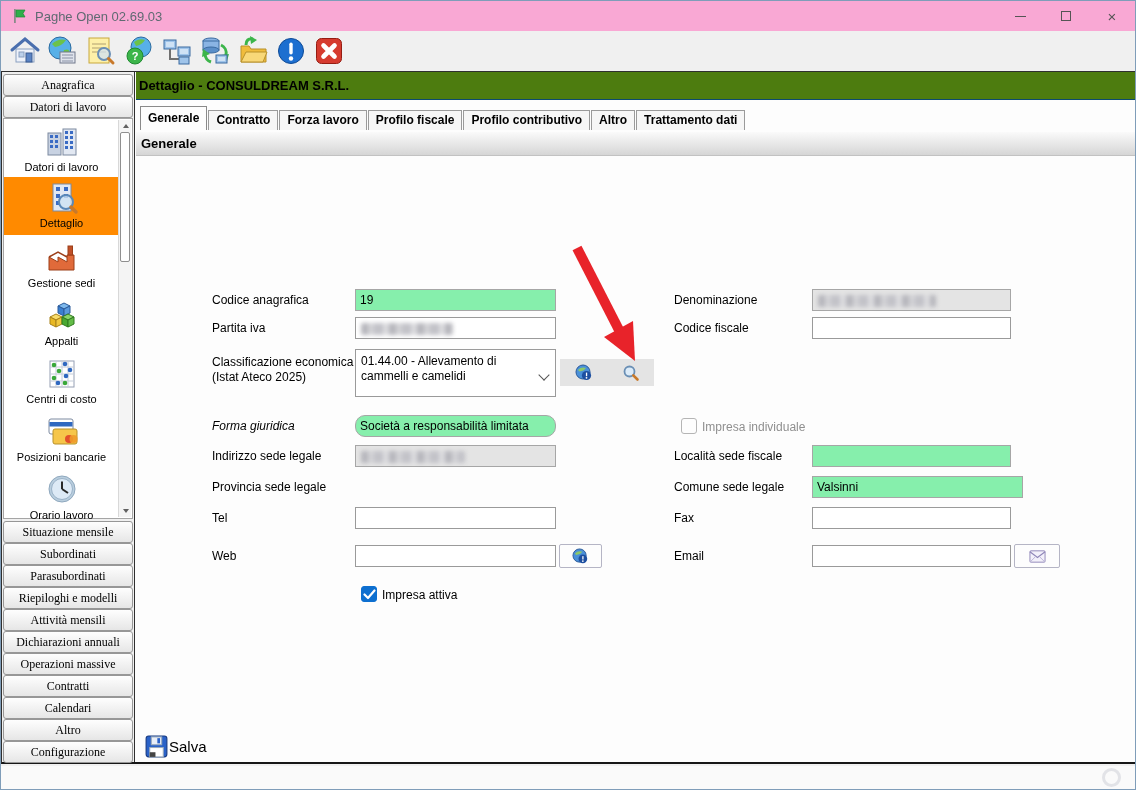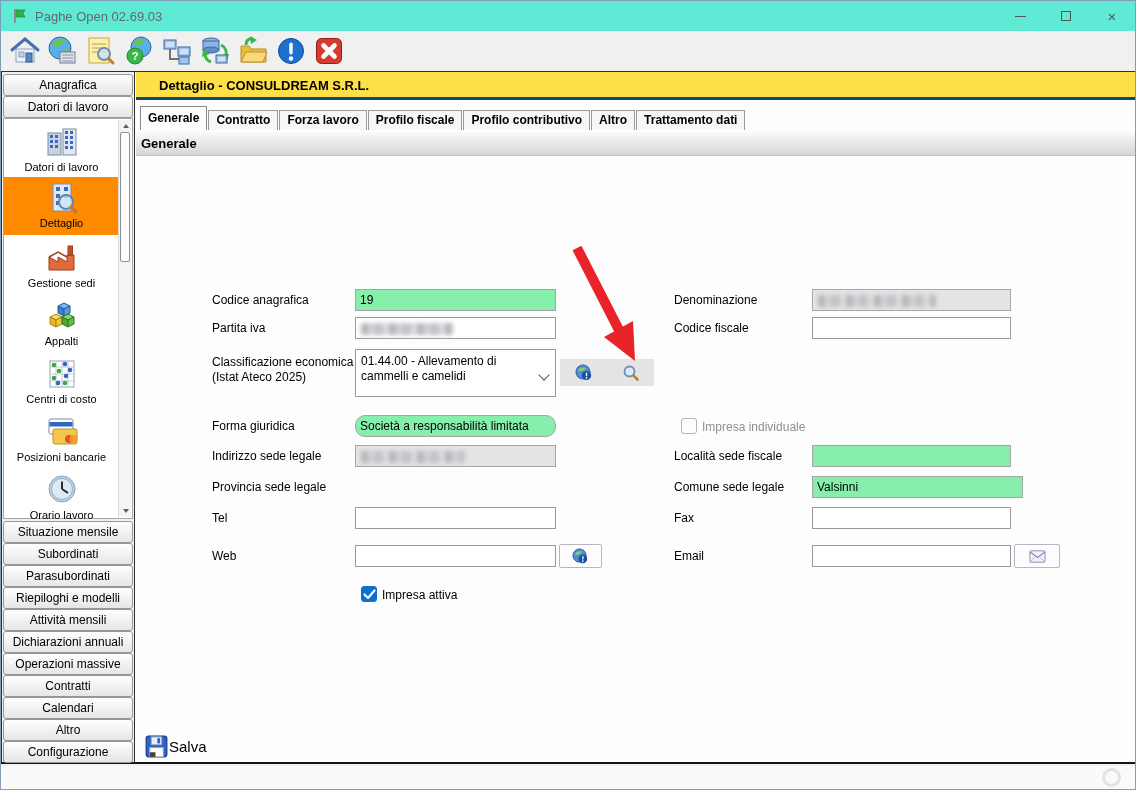--- a/index.html
+++ b/index.html
@@ -1,55 +1,55 @@
 <!DOCTYPE html>
 <html><head>
 <meta charset="utf-8">
 <style>
   * { margin:0; padding:0; box-sizing:border-box; }
   html,body { width:1136px; height:790px; overflow:hidden; }
   body { font-family:"Liberation Sans", sans-serif; font-size:12px; color:#000; background:#f0f0f0; }
   .window { position:absolute; left:0; top:0; width:1136px; height:790px; background:#f0f0f0; border:1px solid #7f9db9; overflow:hidden; }
 
   
-  .titlebar { position:absolute; left:0; top:0; right:0; height:30px; background:#5eead4; display:flex; align-items:center; }
+  .titlebar { position:absolute; left:0; top:0; right:0; height:30px; background:#f9a8d4; display:flex; align-items:center; }
   .titlebar .flag { margin-left:10px; width:16px; height:16px; }
   .titlebar .title { margin-left:8px; font-size:13px; color:#5f6a72; }
   .wincontrols { position:absolute; right:0; top:0; height:30px; display:flex; }
   .wbtn { width:46px; height:30px; display:flex; align-items:center; justify-content:center; color:#555; }
   .wbtn .minbar { width:11px; height:0; border-top:1px solid #555; }
   .wbtn .maxbox { width:10px; height:10px; border:1px solid #555; }
   .wbtn .closex { font-size:15px; line-height:1; color:#555; }
 
   
   .toolbar { position:absolute; left:0; top:30px; right:0; height:40px; background:#f0f0f0; display:flex; align-items:center; padding-left:5px; }
   .tbtn { width:38px; height:36px; display:flex; align-items:center; justify-content:center; }
   .tbtn svg { width:32px; height:32px; }
 
   
   .main { position:absolute; left:0; top:70px; width:1136px; height:693px; border:1px solid #2f2f2f; border-bottom:2px solid #161616; background:#fdfdfd; }
   .sidebar { position:absolute; left:0; top:0; width:133px; height:100%; background:#f0f0f0; border-right:1px solid #2f2f2f; }
   .content { position:absolute; left:134px; top:0; width:1000px; height:100%; background:#fdfdfd; }
 
   
-  .groupbtn { position:absolute; left:1px; width:130px; height:22px; background:linear-gradient(#fefefe,#e6e6e6); border:1px solid #979797; border-radius:3px; font-size:12px; text-align:center; line-height:20px; }
+  .groupbtn { position:absolute; left:1px; width:130px; height:22px; background:linear-gradient(#fefefe,#e6e6e6); border:1px solid #979797; border-radius:3px; font-size:12px; text-align:center; line-height:20px;font-family:Liberation Serif, serif; }
   .navpanel { position:absolute; left:1px; top:46px; width:130px; height:401px; background:#fff; border:1px solid #a5a5a5; }
   .nav-item { position:absolute; left:0; width:115px; text-align:center; cursor:pointer; }
   .nav-item .nicon { display:block; margin:3px auto 1px auto; width:36px; height:36px; }
   .nav-item .nicon svg { width:36px; height:36px; }
   .nav-item .nlabel { display:block; font-size:11px; line-height:13px; }
   .nav-item.selected { background:#ff8a00; }
   .vsb { position:absolute; right:1px; top:1px; width:13px; height:397px; background:#f4f4f4; border-left:1px solid #d8d8d8; }
   .vsb .arr { position:absolute; left:0; width:13px; height:12px; display:flex; align-items:center; justify-content:center; }
   .vsb .tri-up { width:0;height:0;border-left:3px solid transparent;border-right:3px solid transparent;border-bottom:4px solid #606060; }
   .vsb .tri-dn { width:0;height:0;border-left:3px solid transparent;border-right:3px solid transparent;border-top:4px solid #606060; }
   .vsb .thumb { position:absolute; left:1px; top:12px; width:10px; height:130px; background:#fdfdfd; border:1px solid #8e8e8e; border-radius:2px; }
 
   
-  .chead { position:absolute; left:0; top:0; width:100%; height:28px; background:#fde047; border-bottom:3px solid #0c4a6e; font-weight:bold; font-size:13px; line-height:28px; padding-left:23px; }
+  .chead { position:absolute; left:0; top:0; width:100%; height:28px; background:#4d7c0f; border-bottom:1px solid #0c4a6e; font-weight:bold; font-size:13px; line-height:28px; padding-left:3px; }
   .tabstrip { position:absolute; left:4px; top:34px; height:24px; display:flex; align-items:flex-end; }
   .tab { height:20px; padding:0 7px; background:#f6f6f6; border:1px solid #9a9a9a; border-bottom:none; font-weight:bold; font-size:12px; line-height:19px; margin-right:1px; color:#000; }
   .tab.active { height:24px; background:#fdfdfd; line-height:22px; border-color:#8a8a8a; }
   .sectionbar { position:absolute; left:0; top:60px; width:100%; height:24px; background:linear-gradient(#fafafa,#d6d6d6); border-bottom:1px solid #c2c2c2; font-weight:bold; font-size:13px; line-height:23px; padding-left:5px; }
 
   
   .flabel { position:absolute; font-size:12px; white-space:nowrap; }
   .flabel.gray { color:#8f8f8f; }
   .finput { position:absolute; height:22px; border:1px solid #9a9a9a; background:#fff; font-family:"Liberation Sans",sans-serif; font-size:12px; padding:0 4px; color:#000; }
   .finput.ro { background:#86efac; border-color:#a6a6a6; }
@@ -387,21 +387,21 @@
           </svg>
         </span>
         <span class="iconbtn16">
           <svg viewBox="0 0 18 18">
             <circle cx="7.5" cy="7.5" r="5" fill="#dcebf8" stroke="#6a8fb5" stroke-width="1.8"></circle>
             <line x1="11.3" y1="11.3" x2="15.5" y2="15.5" stroke="#c8792a" stroke-width="2.6" stroke-linecap="round"></line>
           </svg>
         </span>
       </div>
 
-      <span class="flabel" style="left:76px;top:347px;">Forma giuridica</span>
+      <span class="flabel" style="left:76px;top:347px;font-style:italic;">Forma giuridica</span>
       <input class="finput ro" style="left: 219px; top: 343px; width: 201px; border-radius: 10px;" readonly="" value="Società a responsabilità limitata">
 
       <span class="flabel" style="left:76px;top:377px;">Indirizzo sede legale</span>
       <div class="fredact ro" style="left:219px;top:373px;width:201px;">
           <span class="bar" style="width:104px;"></span>
         </div>
 
       <span class="flabel" style="left:76px;top:408px;">Provincia sede legale</span>
 
       <span class="flabel" style="left:76px;top:439px;">Tel</span>

